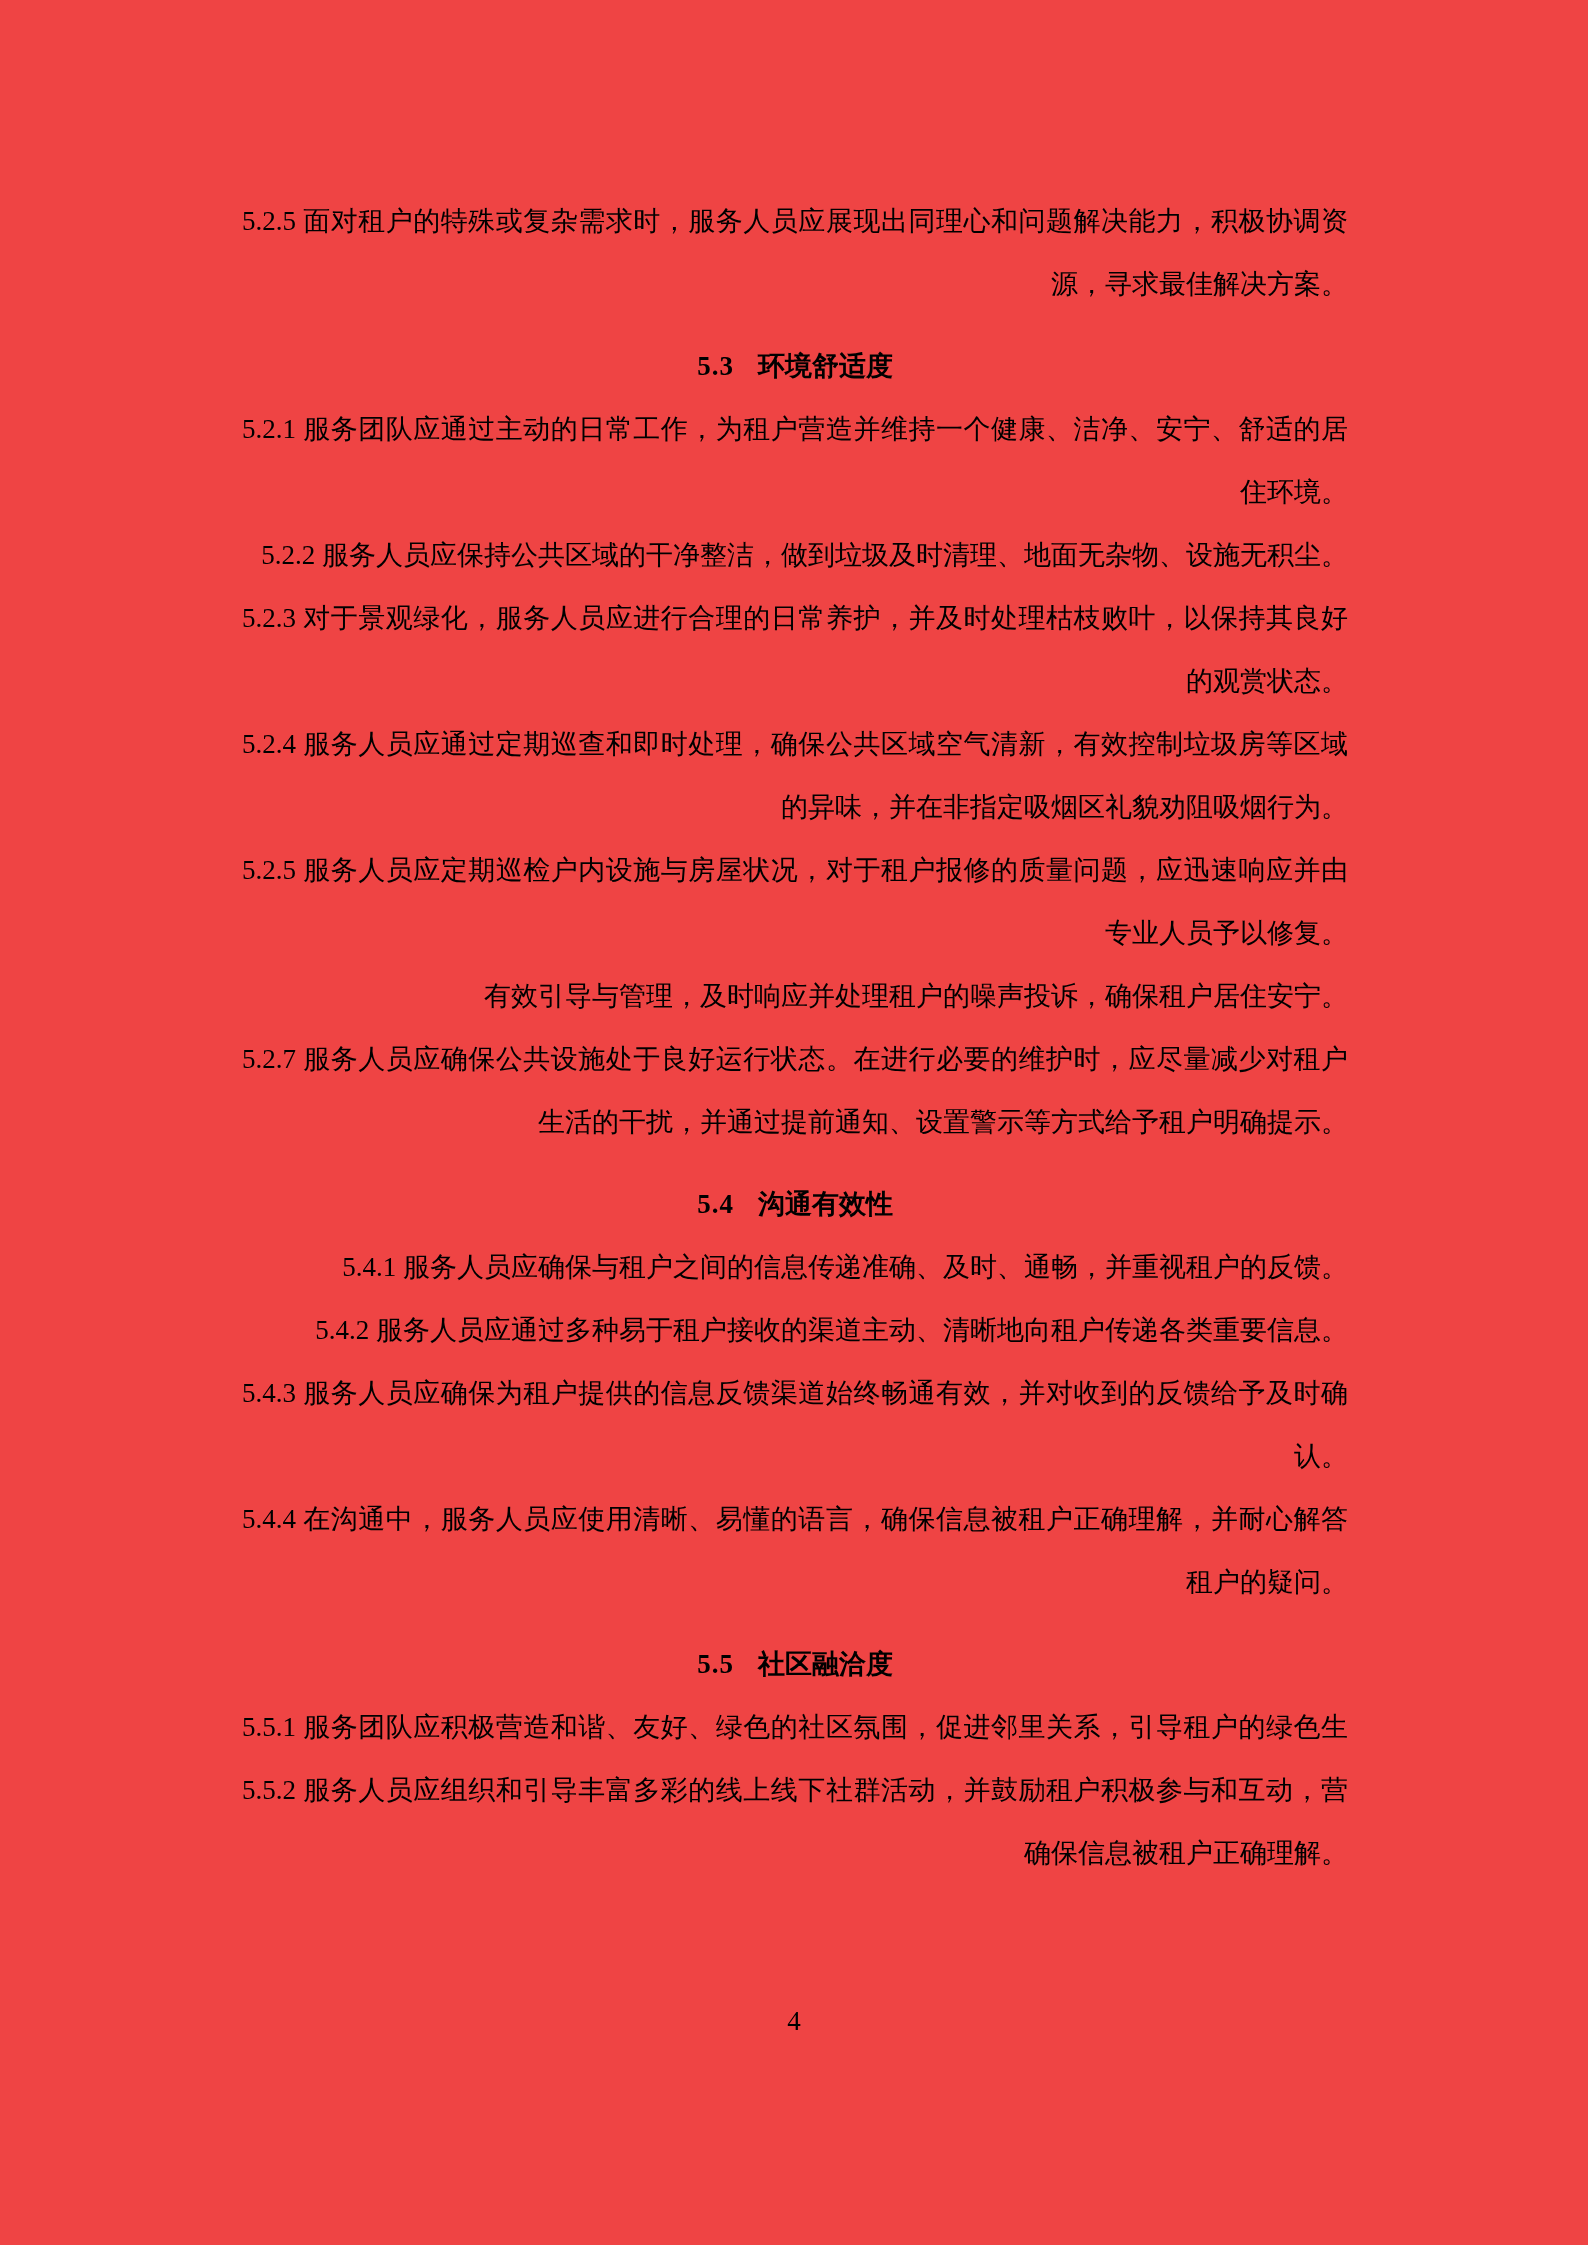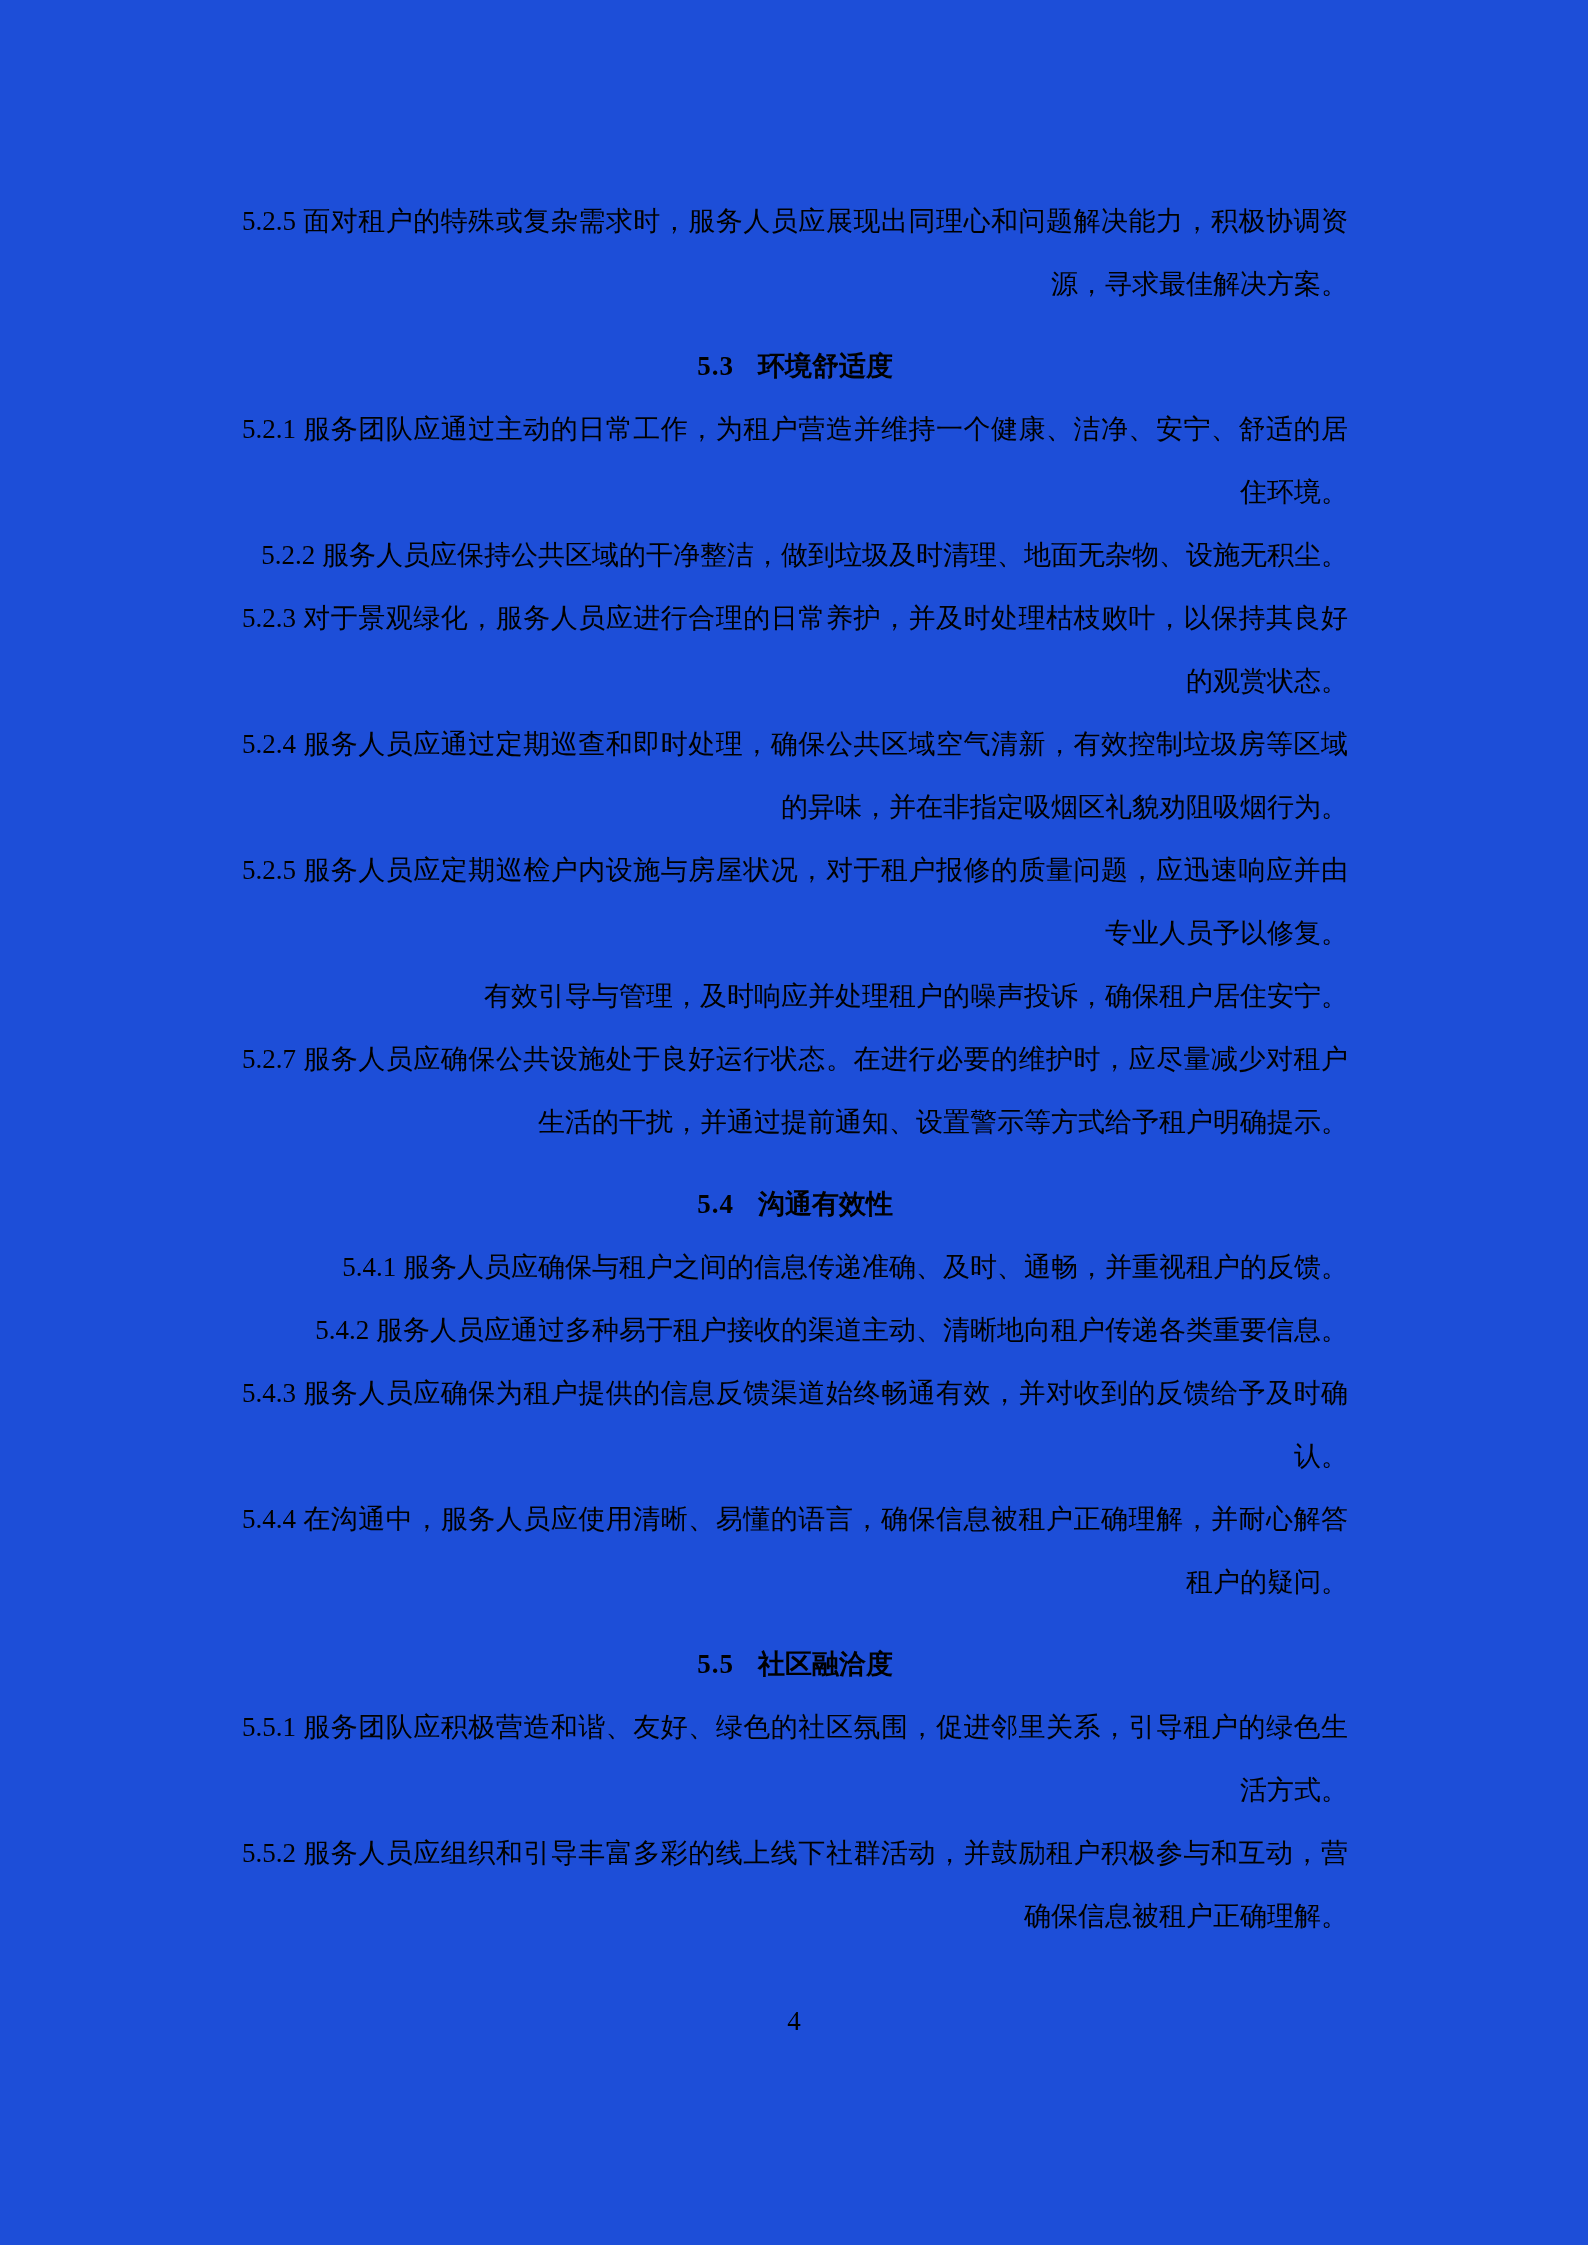--- a/index.html
+++ b/index.html
@@ -4,21 +4,21 @@
 <style>
   html, body {
     margin: 0;
     padding: 0;
     background: #ffffff;
   }
   .page {
     position: relative;
     width: 1588px;
     height: 2245px;
-    background: #1d4ed8;
+    background: #ef4444;
     color: #000000;
     font-family: "Liberation Serif", "DejaVu Serif", serif;
     overflow: hidden;
   }
   .content {
     position: absolute;
     left: 242px;
     top: 190px;
     width: 1106px;
   }
@@ -101,21 +101,20 @@
         <div class="line full">5.4.3 服务人员应确保为租户提供的信息反馈渠道始终畅通有效，并对收到的反馈给予及时确</div>
         <div class="line">认。</div>
       </div>
       <div class="para">
         <div class="line full">5.4.4 在沟通中，服务人员应使用清晰、易懂的语言，确保信息被租户正确理解，并耐心解答</div>
         <div class="line">租户的疑问。</div>
       </div>
       <div class="heading"><span class="num">5.5</span><span>社区融洽度</span></div>
       <div class="para">
         <div class="line full">5.5.1 服务团队应积极营造和谐、友好、绿色的社区氛围，促进邻里关系，引导租户的绿色生</div>
-        <div class="line">活方式。</div>
       </div>
       <div class="para">
         <div class="line full">5.5.2 服务人员应组织和引导丰富多彩的线上线下社群活动，并鼓励租户积极参与和互动，营</div>
         <div class="line">确保信息被租户正确理解。</div>
       </div>
     </div>
   <div class="footer">
     <span>4</span>
   </div>
 </div>

